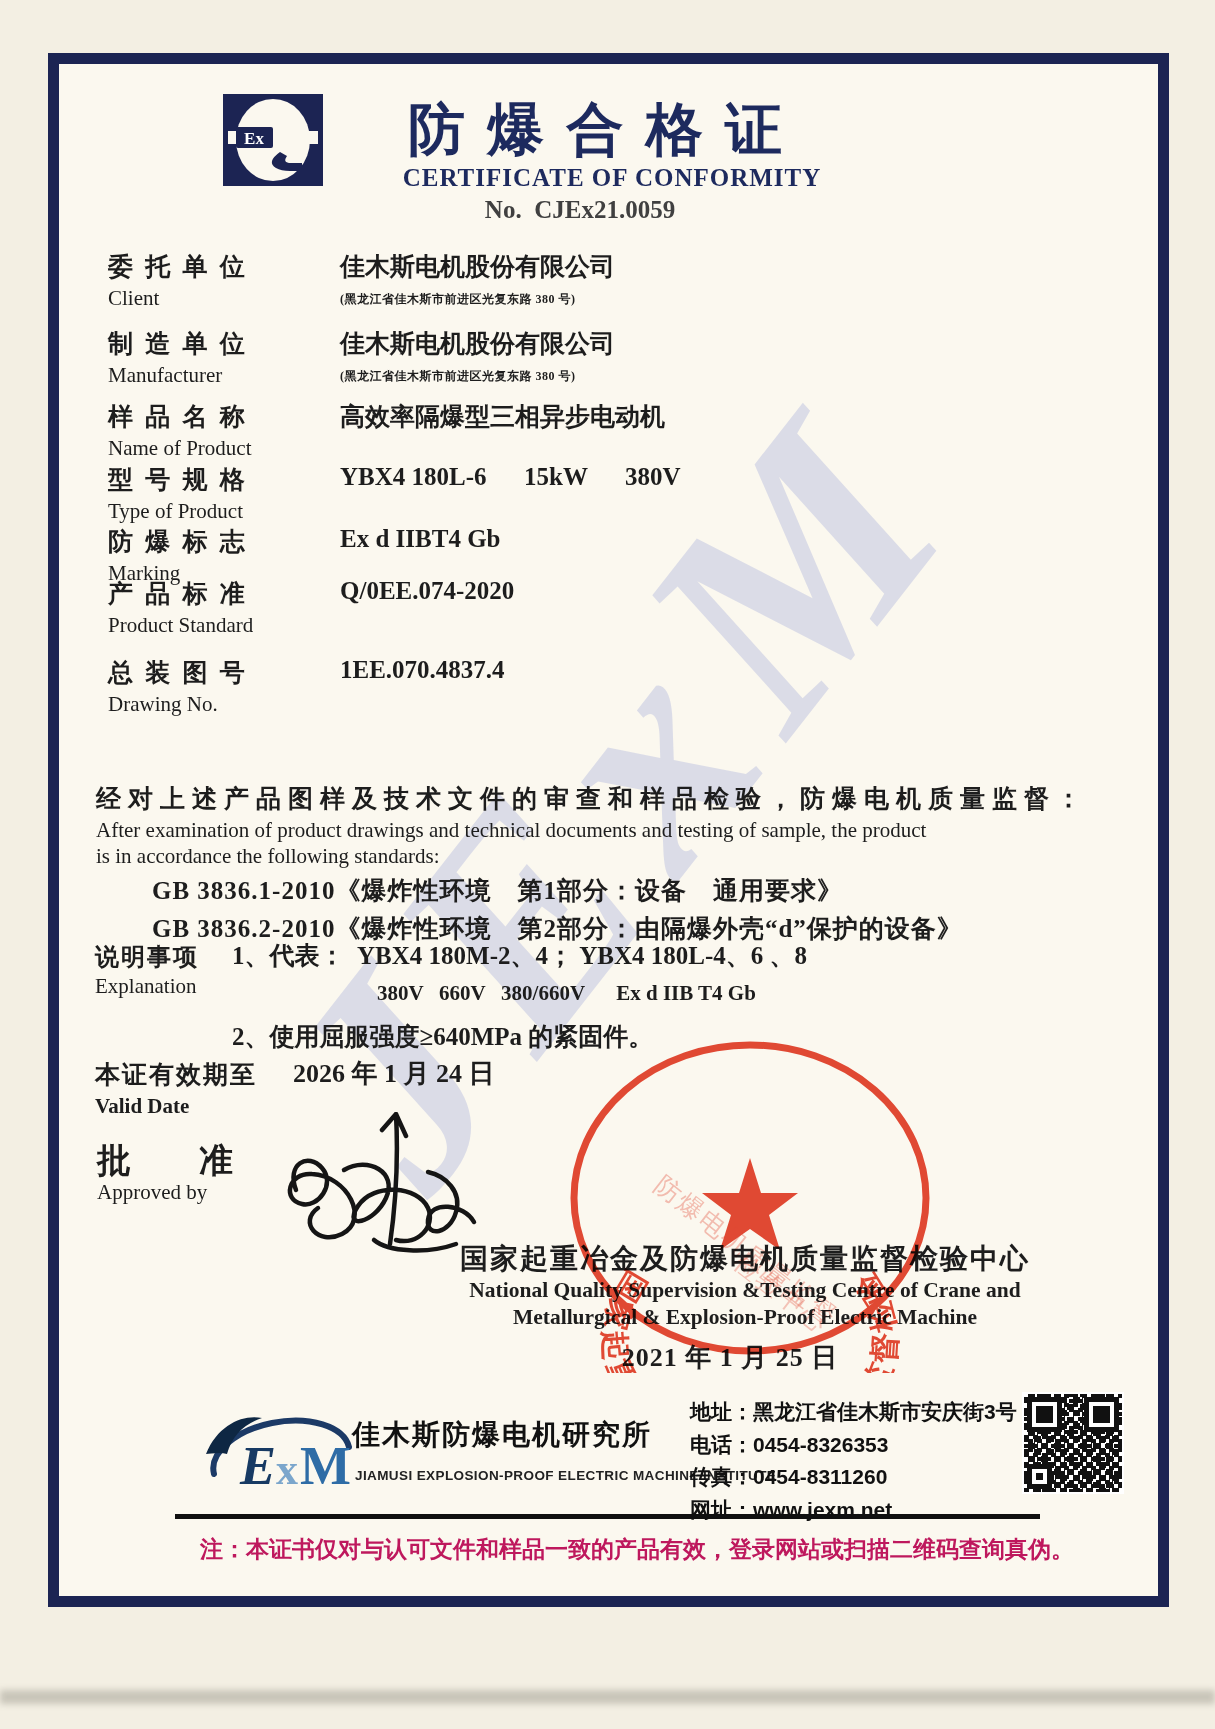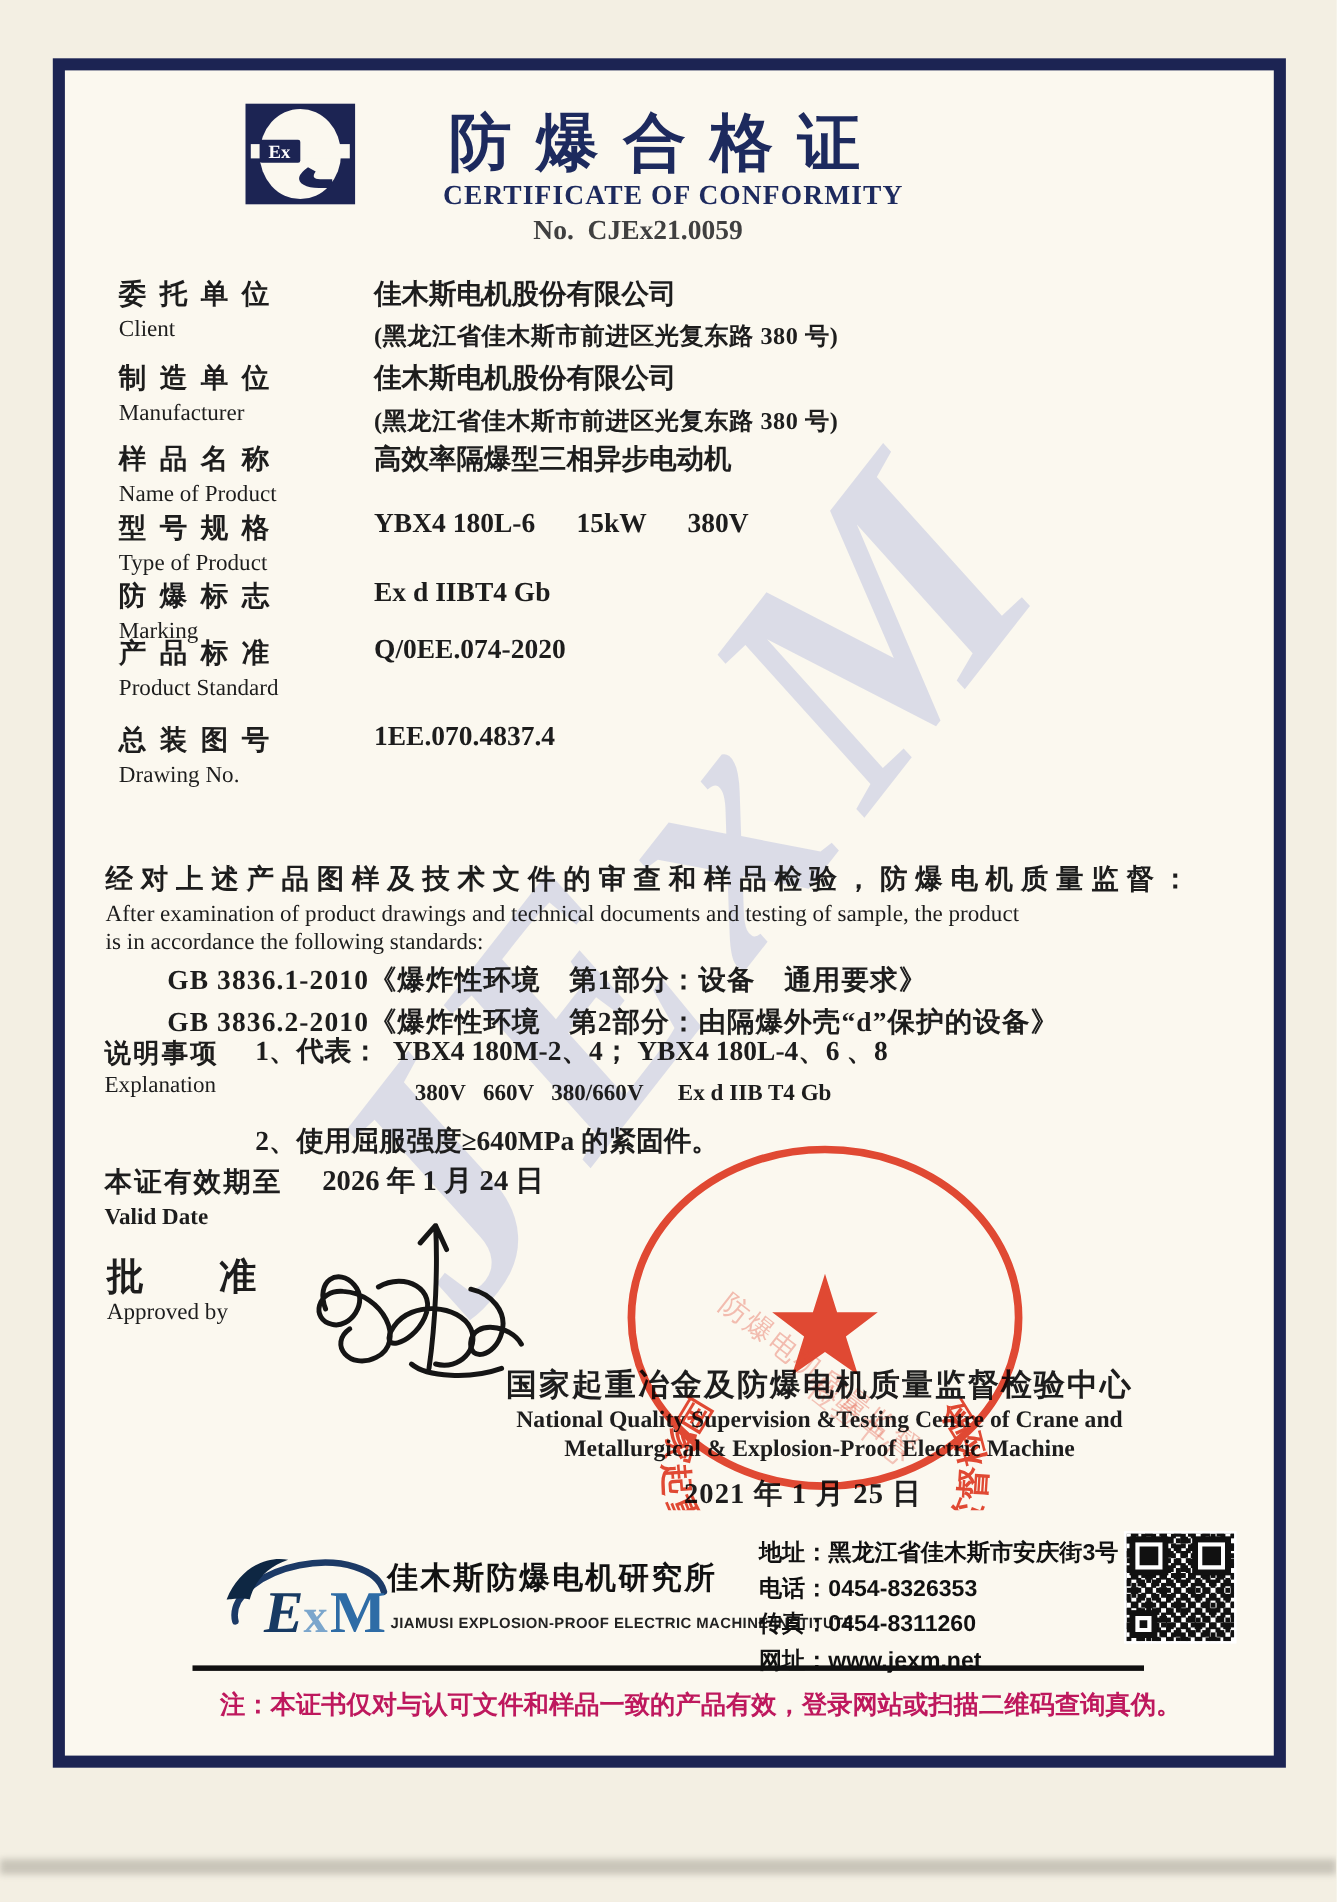--- a/index.html
+++ b/index.html
@@ -31,21 +31,21 @@
     font-size:25px; font-weight:bold; color:#404040; white-space:pre; }
 
   
   .field-row { left:108px; width:1010px; display:flex; }
   .fr0{top:250px} .fr1{top:327px} .fr2{top:400px} .fr3{top:463px}
   .fr4{top:525px} .fr5{top:577px} .fr6{top:656px}
   .f-label { width:232px; flex:none; }
   .f-cn { font-size:25px; font-weight:bold; letter-spacing:3px; white-space:pre; }
   .f-en { font-size:21px; margin-top:3px; }
   .f-main { font-size:25px; font-weight:bold; white-space:pre; }
-  .f-sub { font-size:22px; font-weight:bold; margin-top:8px; letter-spacing:.5px; }
+  .f-sub { font-size:12px; font-weight:bold; margin-top:8px; letter-spacing:.5px; }
   .f-sub:empty { display:none; }
 
   
   .st-cn { left:96px; top:782px; width:1020px; font-size:25px; font-weight:bold;
     letter-spacing:7px; white-space:nowrap; }
   .st-en { left:96px; top:818px; width:1020px; font-size:21px; line-height:1.22; }
   .st-s1 { left:152px; top:874px; font-size:25px; font-weight:bold; letter-spacing:1px; }
   .st-s2 { left:152px; top:912px; font-size:25px; font-weight:bold; letter-spacing:1px; }
 
   

